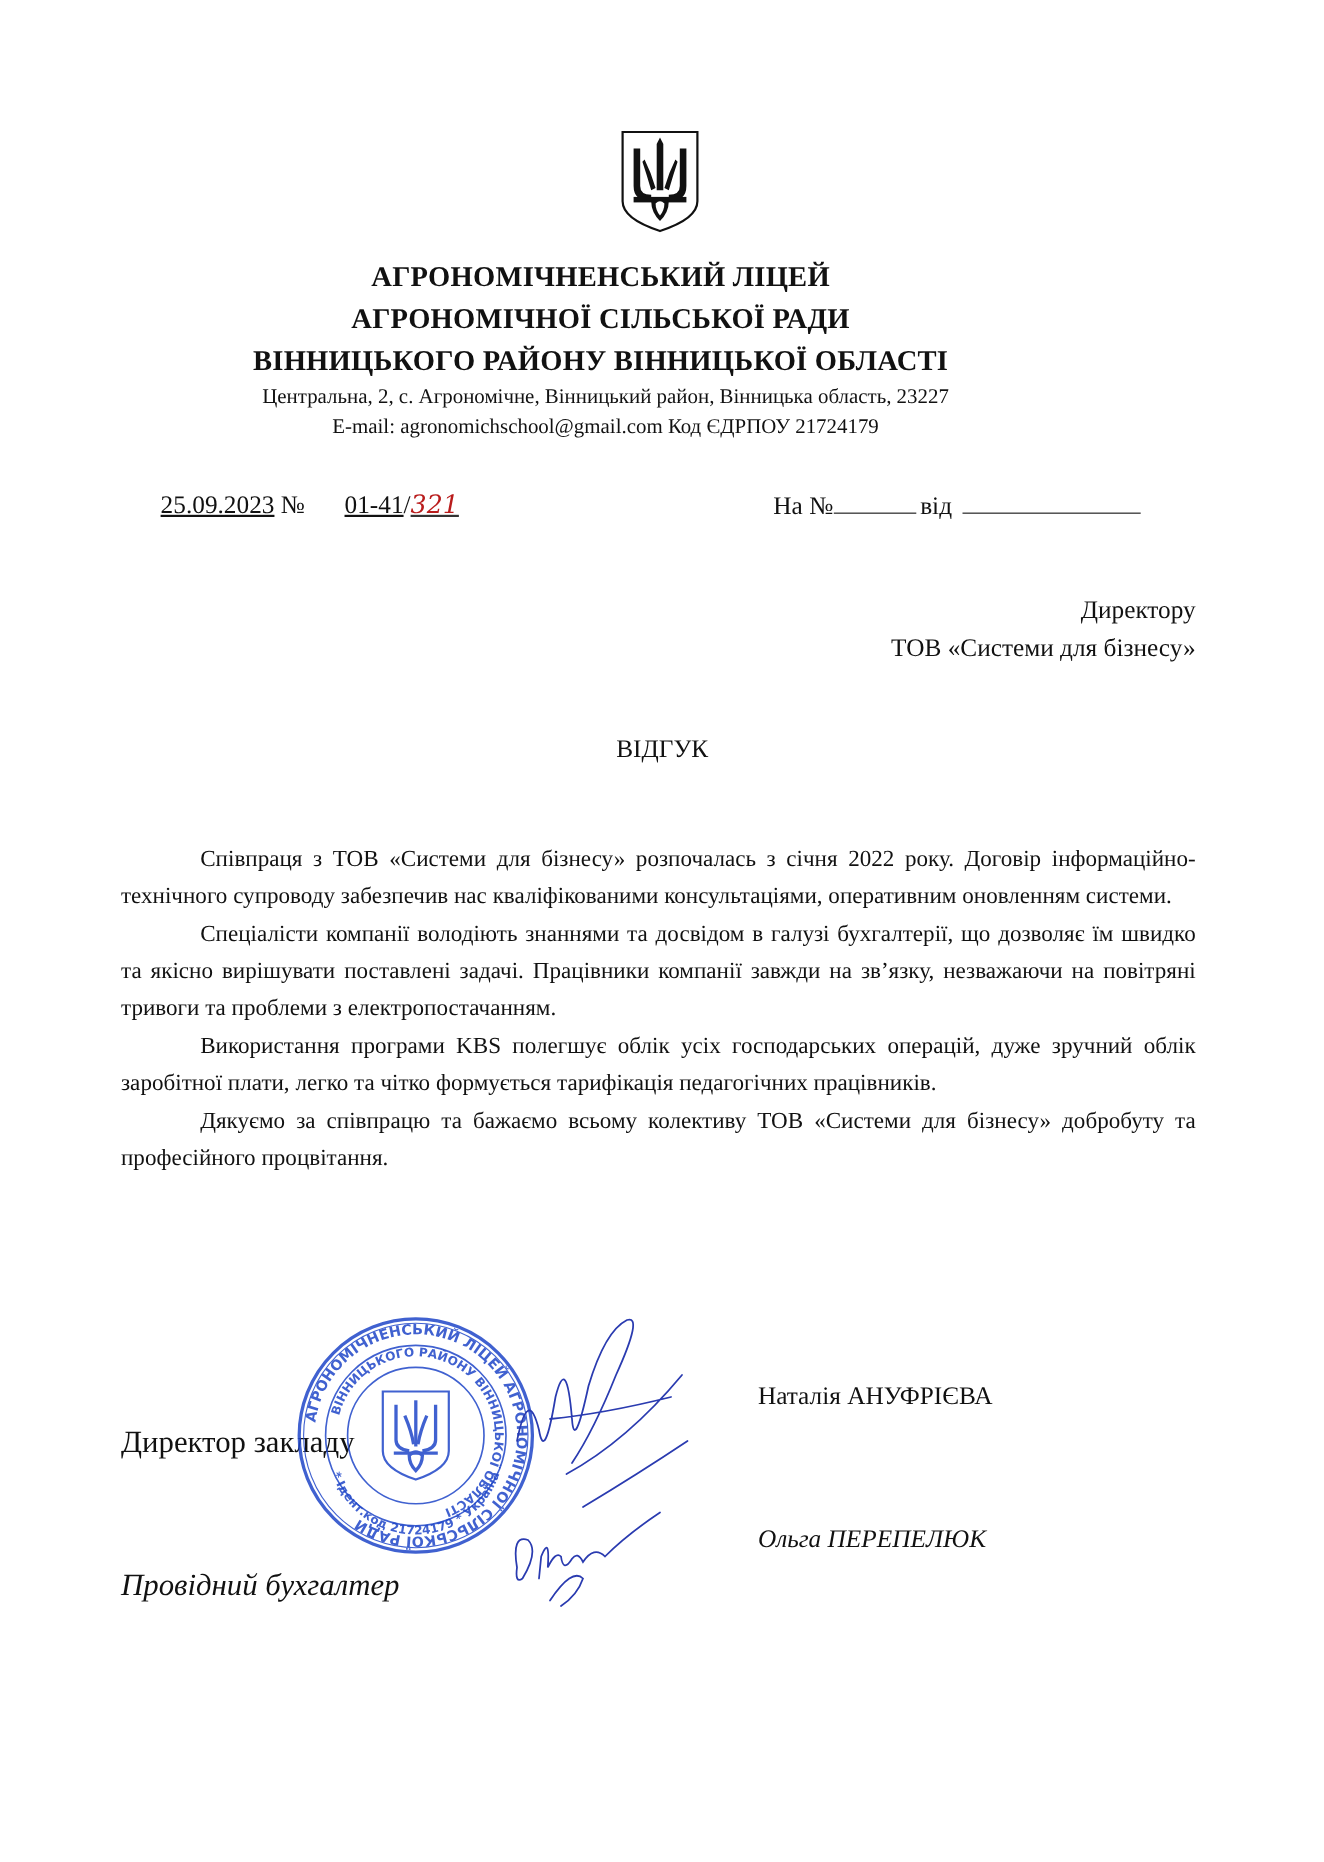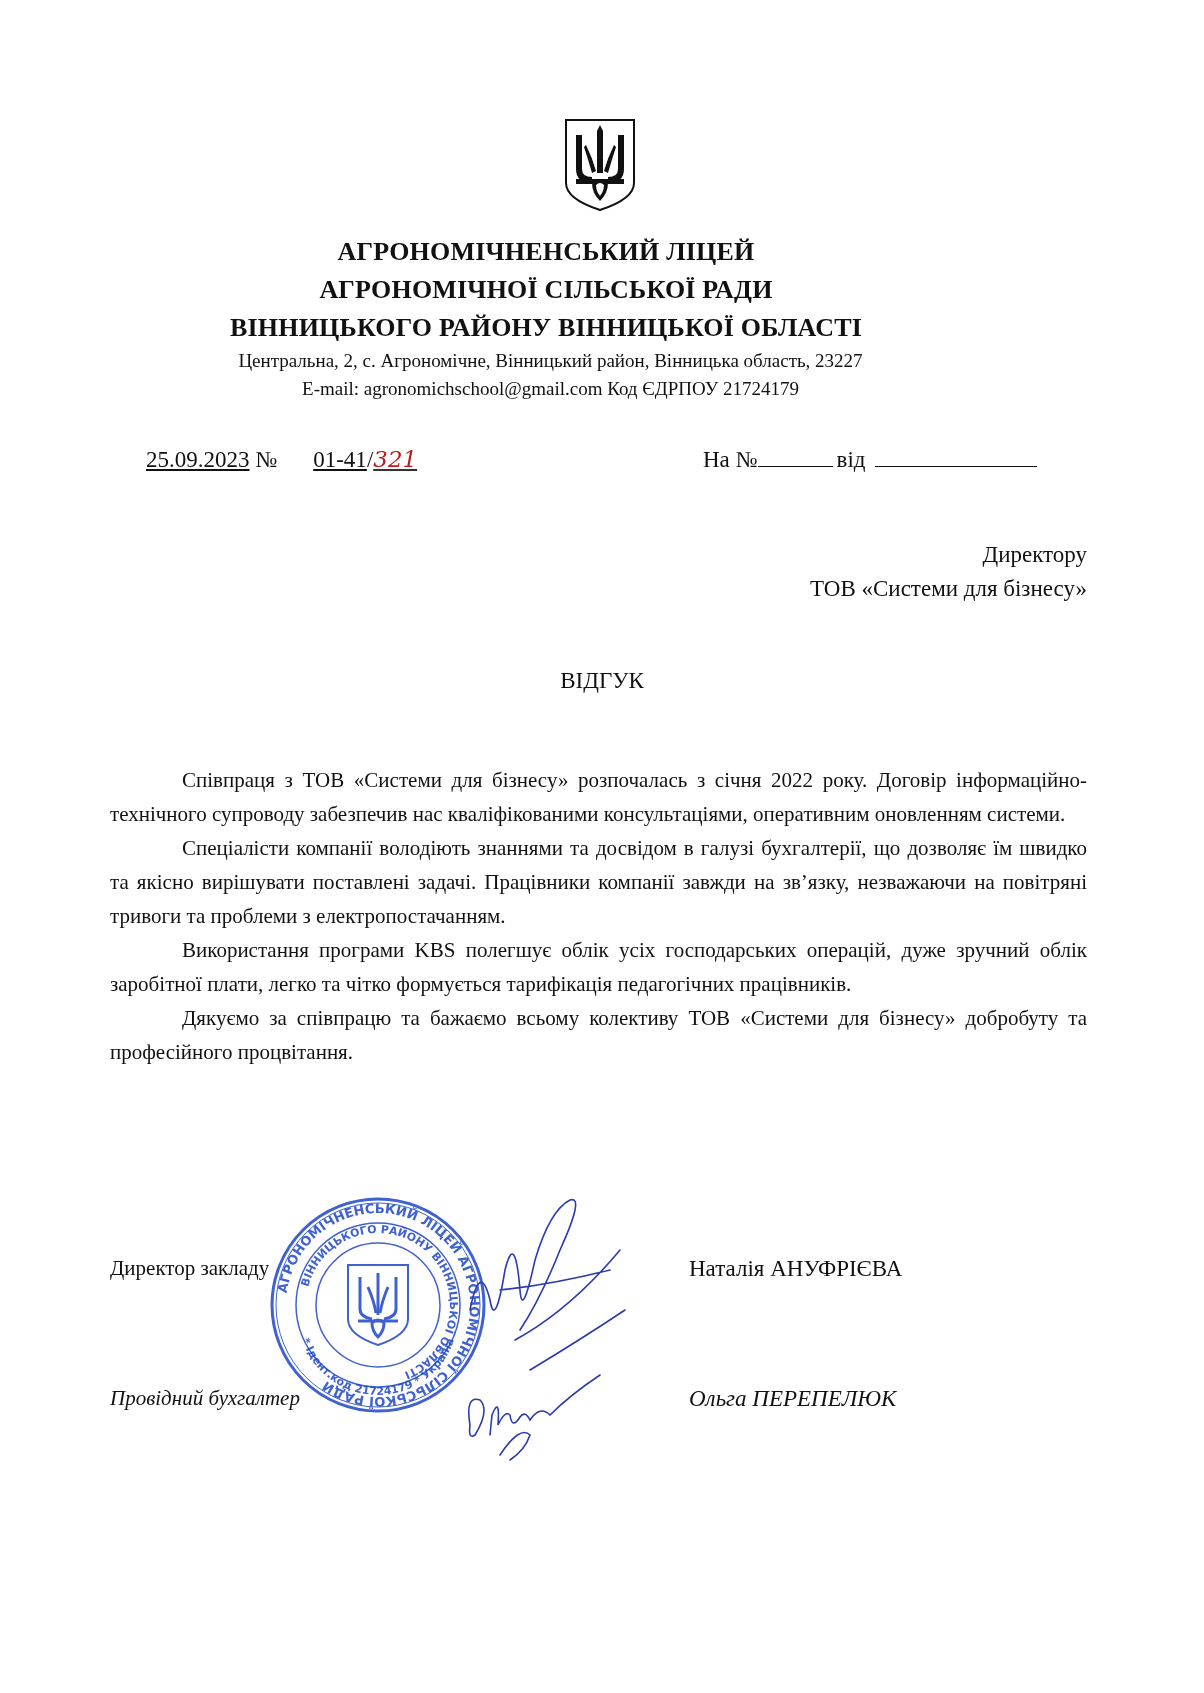--- a/index.html
+++ b/index.html
@@ -19,21 +19,21 @@
     .u { text-decoration: underline; margin-left: 36px; }
     .hand { font-family: "DejaVu Serif", serif; font-style: italic; color: #b91c1c; text-decoration: underline; text-decoration-color: #333; }
     .ref-right { left: 703px; }
     .blank { display: inline-block; border-bottom: 1px solid #111; height: 20px; vertical-align: baseline; }
     .b1 { width: 75px; margin-right: 4px; }
     .b2 { width: 162px; margin-left: 10px; }
     .addressee { right: 117px; text-align: right; font-size: 23px; line-height: 34px; top: 538px; }
     .title { left: 0; width: 1204px; text-align: center; top: 668px; font-size: 23px; }
     .body { left: 110px; width: 977px; top: 763px; font-size: 21px; line-height: 34px; text-align: justify; }
     .body p { margin: 0; text-indent: 72px; }
-    .sig-label { left: 110px; font-size: 21px; }
+    .sig-label { left: 110px; font-size: 28px; margin-top: 40px; }
     .sig-name { left: 689px; font-size: 23px; }
     .r1 { top: 1256px; }
     .r2 { top: 1386px; font-style: italic; }
     .stamp { left: 268px; top: 1195px; width: 220px; height: 220px; }
     .signature1 { left: 460px; top: 1190px; width: 170px; height: 200px; }
     .signature2 { left: 460px; top: 1355px; width: 150px; height: 110px; }
   </style>
 </head>
 <body>
 

